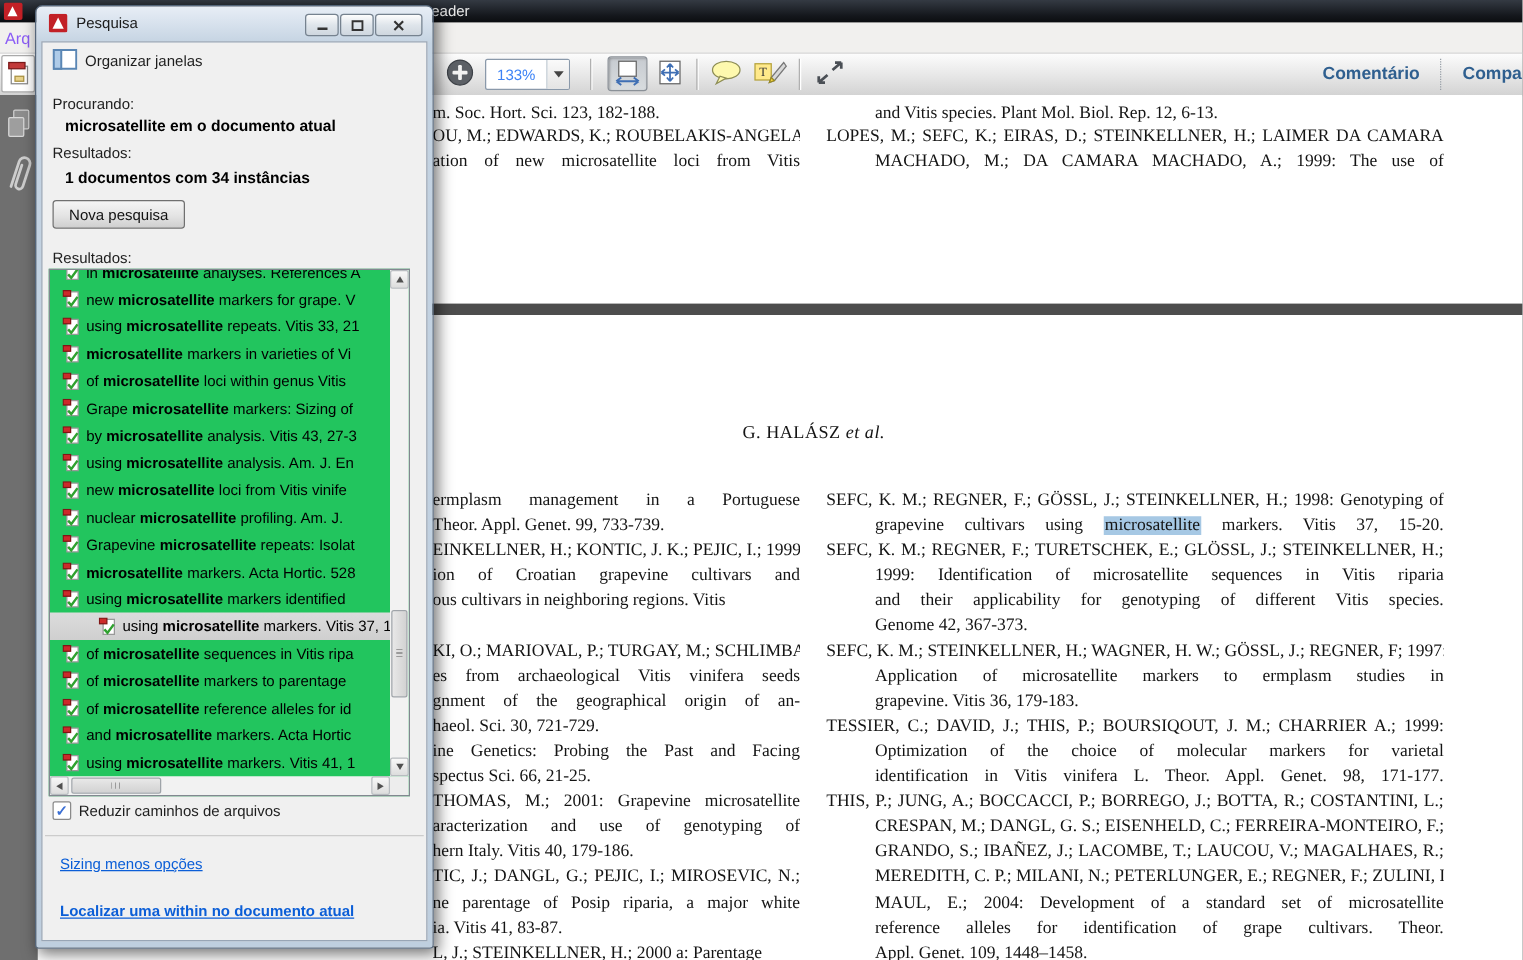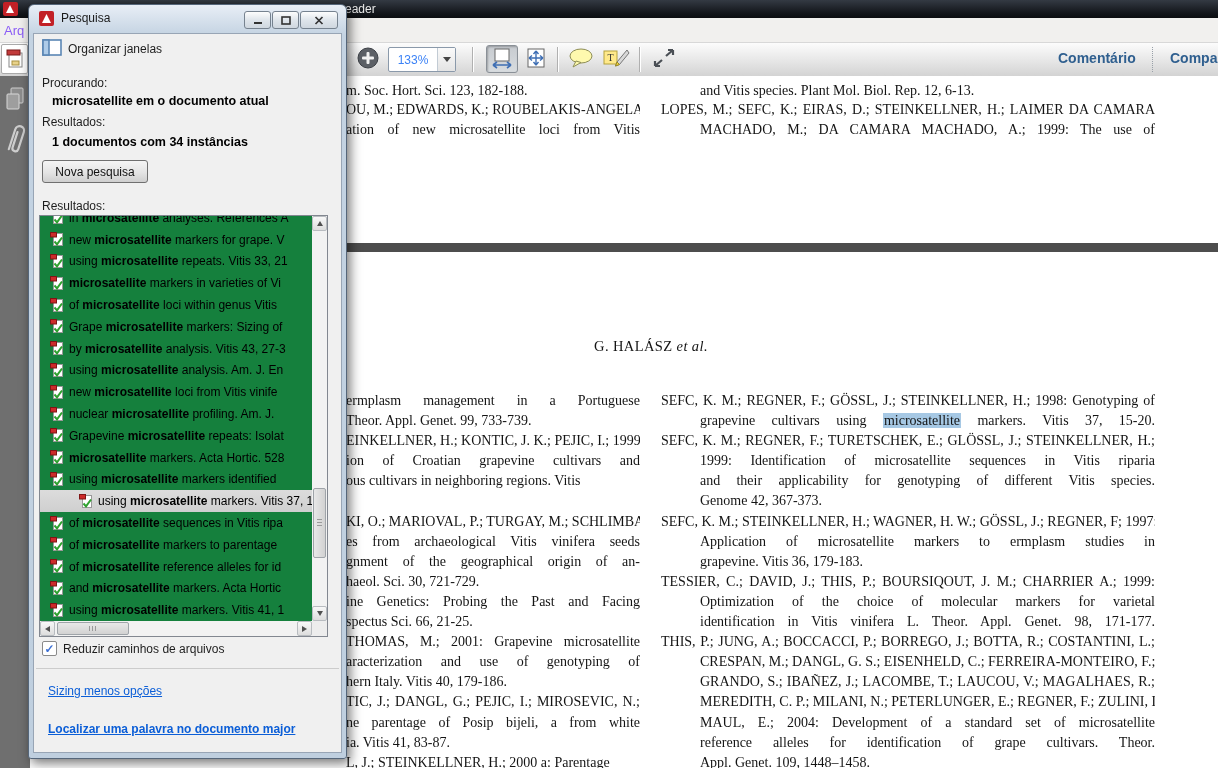--- a/index.html
+++ b/index.html
@@ -73,21 +73,21 @@
   .win-btn.close{width:38px;}
   .dlg-body{position:absolute;left:4px;right:4px;top:28px;bottom:5px;background:#f0f0f0;
     border:1px solid #98a5b5;}
   .dlg-label{position:absolute;font-size:12px;color:#1e1e1e;}
   .dlg-value{position:absolute;font-size:12.5px;font-weight:bold;color:#000;}
   .org-ic{position:absolute;left:8px;top:5px;width:20px;height:17px;}
   .btn{position:absolute;font-size:12px;color:#111;border:1px solid #707070;border-radius:3px;
     background:linear-gradient(#f5f5f5,#e4e4e4 55%,#cfcfcf);padding:0;}
   #new-search-btn{left:8px;top:126px;width:106px;height:23px;}
 
-  .listbox{position:absolute;left:5px;top:181px;width:289px;height:422px;background:#15803d;
+  .listbox{position:absolute;left:5px;top:181px;width:289px;height:422px;background:#22c55e;
     border:1px solid #828790;box-sizing:border-box;}
   .rows{position:absolute;left:0;top:0;right:15px;bottom:15px;overflow:hidden;}
   .result-row{height:21.8px;display:flex;align-items:center;white-space:nowrap;
     overflow:hidden;padding-left:10px;font-size:12px;color:#000;}
   .result-row:first-child{margin-top:-9px;}
   .result-row.selected{background:linear-gradient(#dcdcdc,#cfcfcf);padding-left:39px;}
   .result-row svg{flex:0 0 auto;margin-right:5px;}
   .result-text b{font-weight:bold;}
 
   .vscroll{position:absolute;right:0;top:0;width:15px;bottom:15px;background:#f2f2f2;}
@@ -242,21 +242,21 @@
       <div class="doc-line">KI, O.; MARIOVAL, P.; TURGAY, M.; SCHLIMBAUM,</div>
       <div class="doc-line">es from archaeological Vitis vinifera seeds</div>
       <div class="doc-line">gnment of the geographical origin of an-</div>
       <div class="doc-line fin">haeol. Sci. 30, 721-729.</div>
       <div class="doc-line">ine Genetics: Probing the Past and Facing</div>
       <div class="doc-line fin">spectus Sci. 66, 21-25.</div>
       <div class="doc-line">THOMAS, M.; 2001: Grapevine microsatellite</div>
       <div class="doc-line">aracterization and use of genotyping of</div>
       <div class="doc-line fin">hern Italy. Vitis 40, 179-186.</div>
       <div class="doc-line">TIC, J.; DANGL, G.; PEJIC, I.; MIROSEVIC, N.;</div>
-      <div class="doc-line">ne parentage of Posip bijeli, a from white</div>
+      <div class="doc-line">ne parentage of Posip riparia, a major white</div>
       <div class="doc-line fin">ia. Vitis 41, 83-87.</div>
       <div class="doc-line fin">L, J.; STEINKELLNER, H.; 2000 a: Parentage</div>
     </div>
   <div class="doc-col" id="p2-right">
       <div class="doc-line">SEFC, K. M.; REGNER, F.; GÖSSL, J.; STEINKELLNER, H.; 1998: Genotyping of</div>
       <div class="doc-line ind">grapevine cultivars using <mark class="search-hl">microsatellite</mark> markers. Vitis 37, 15-20.</div>
       <div class="doc-line">SEFC, K. M.; REGNER, F.; TURETSCHEK, E.; GLÖSSL, J.; STEINKELLNER, H.;</div>
       <div class="doc-line ind">1999: Identification of microsatellite sequences in Vitis riparia</div>
       <div class="doc-line ind">and their applicability for genotyping of different Vitis species.</div>
       <div class="doc-line ind fin">Genome 42, 367-373.</div>
@@ -509,17 +509,17 @@
         </div>
         <div class="corner"></div>
       </div>
 
       <div class="chk-row">
         <span class="chk-box">✓</span>
         <span class="dlg-label">Reduzir caminhos de arquivos</span>
       </div>
       <div class="dlg-hr"></div>
       <a class="dlg-link" id="link-less">Sizing menos opções</a>
-      <a class="dlg-link" id="link-find">Localizar uma palavra no documento major</a>
+      <a class="dlg-link" id="link-find">Localizar uma within no documento atual</a>
     </div>
   </div>
 
 </div>
 
 </body></html>

